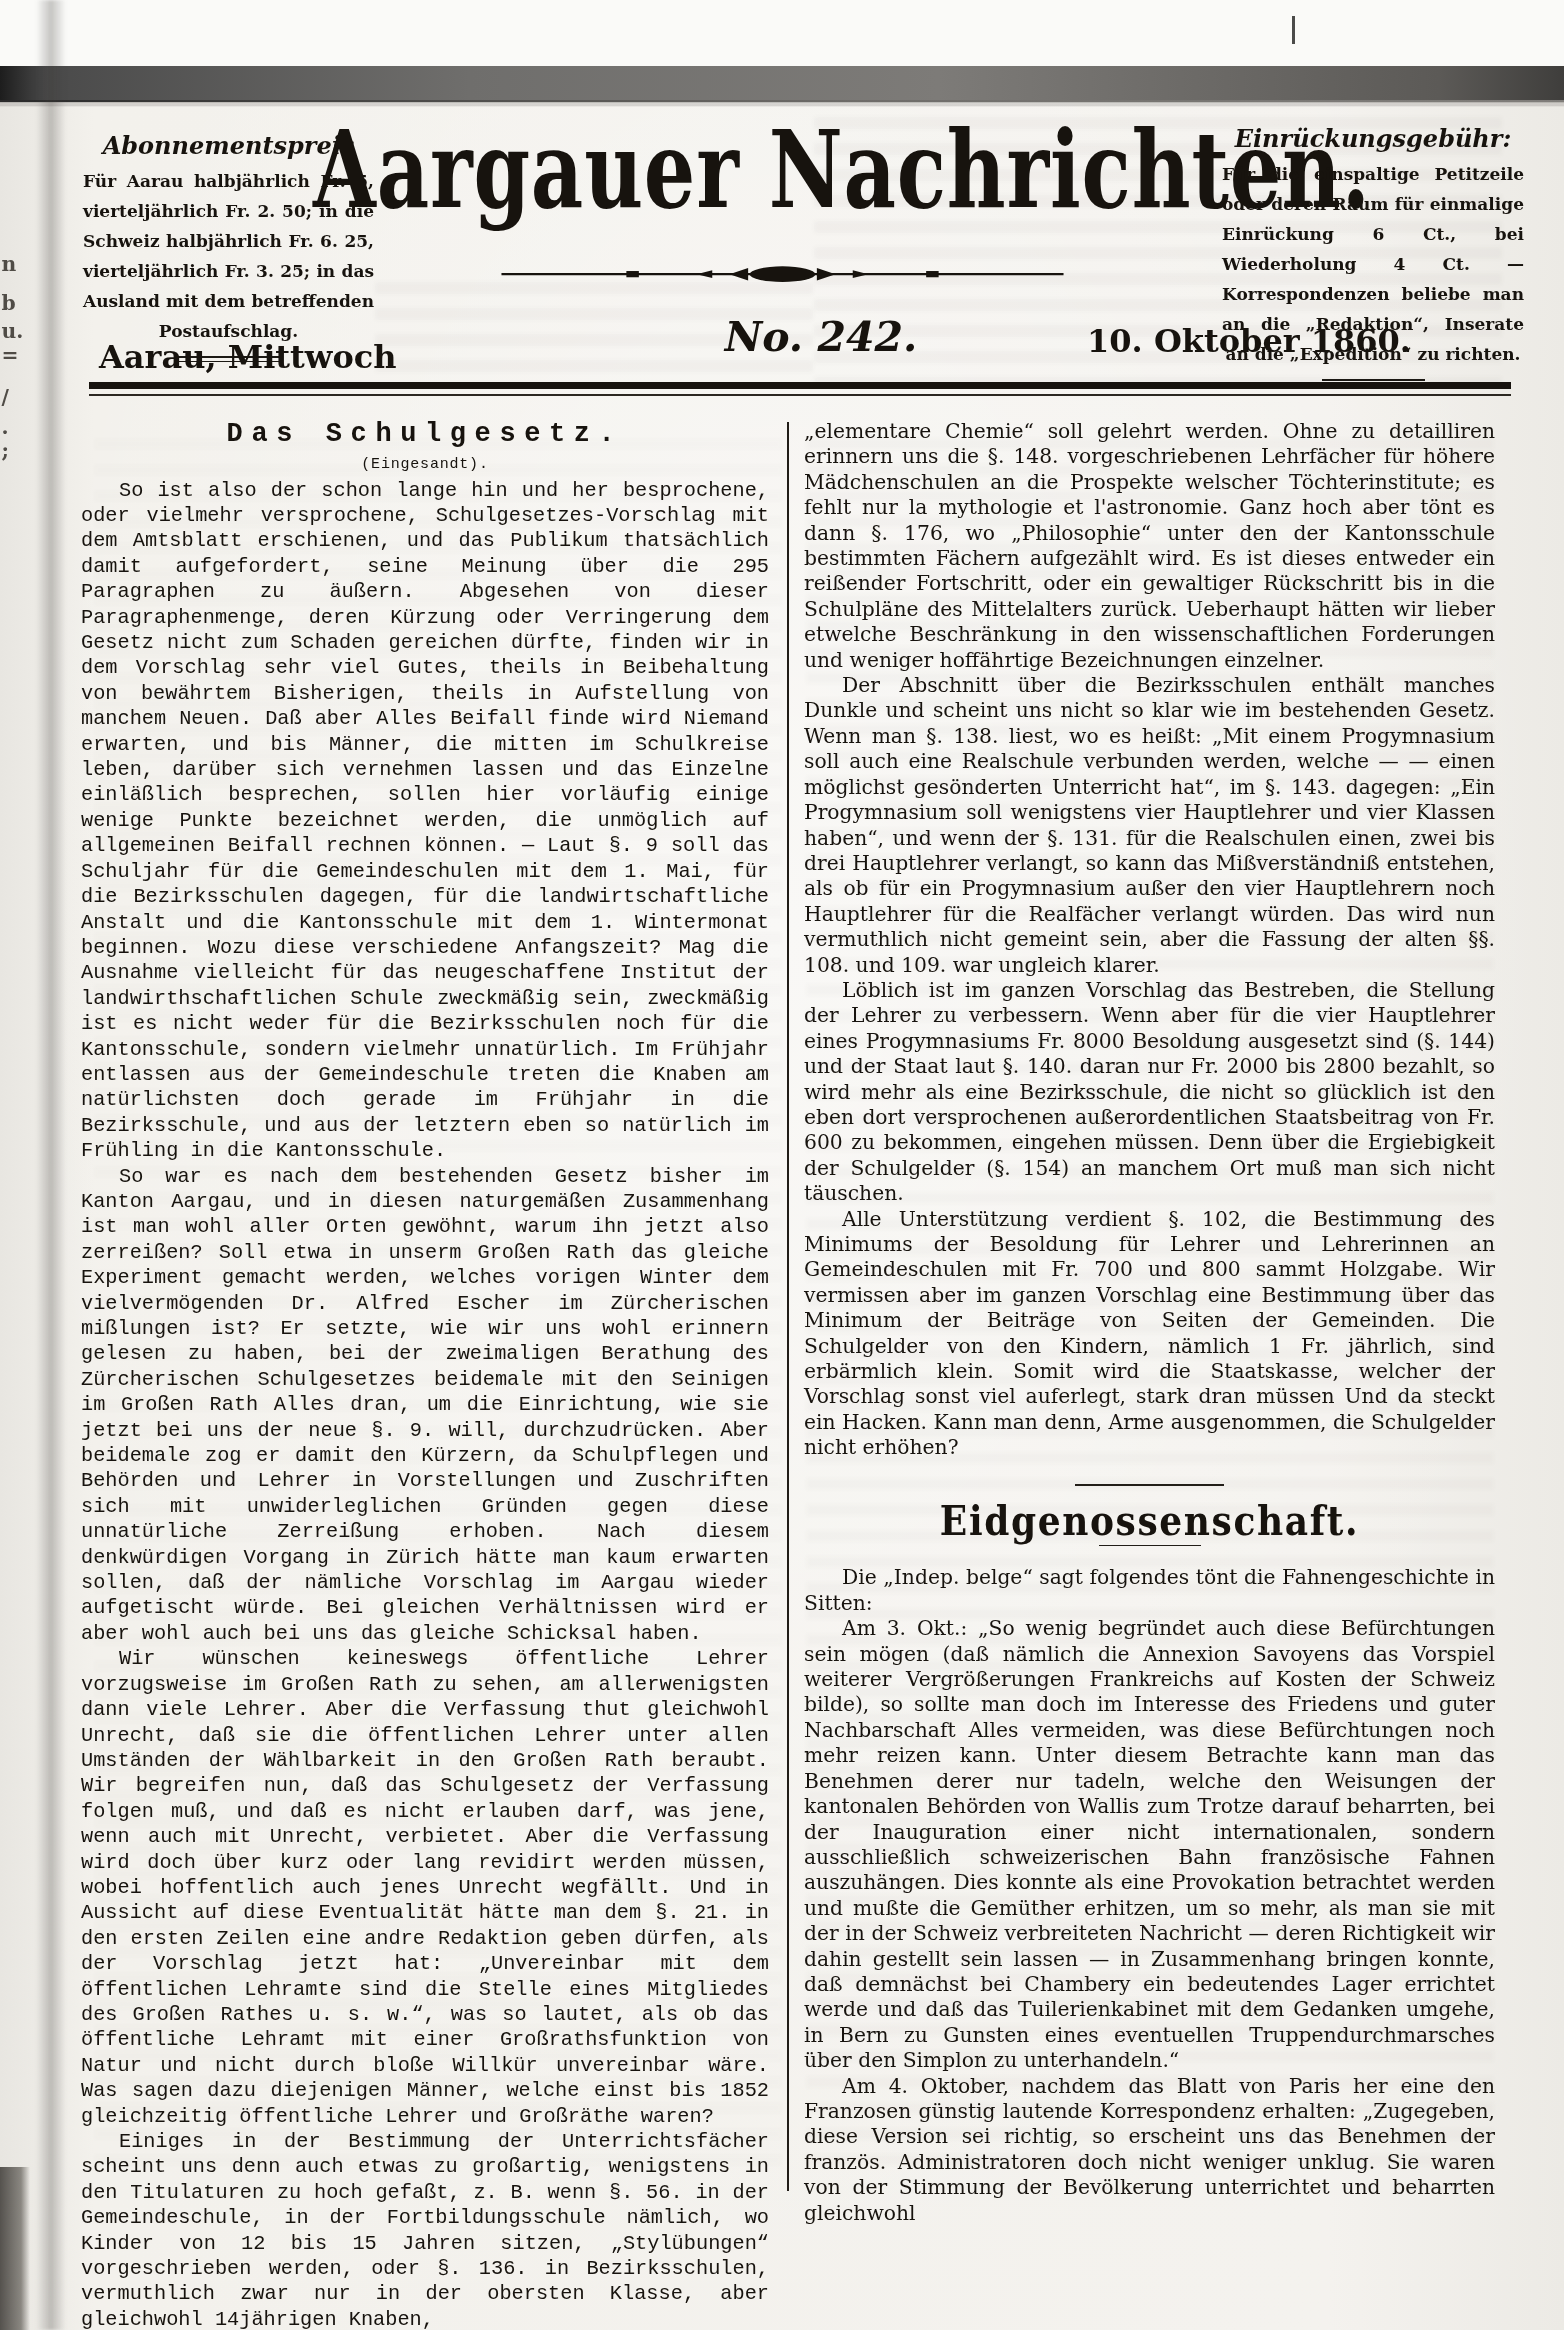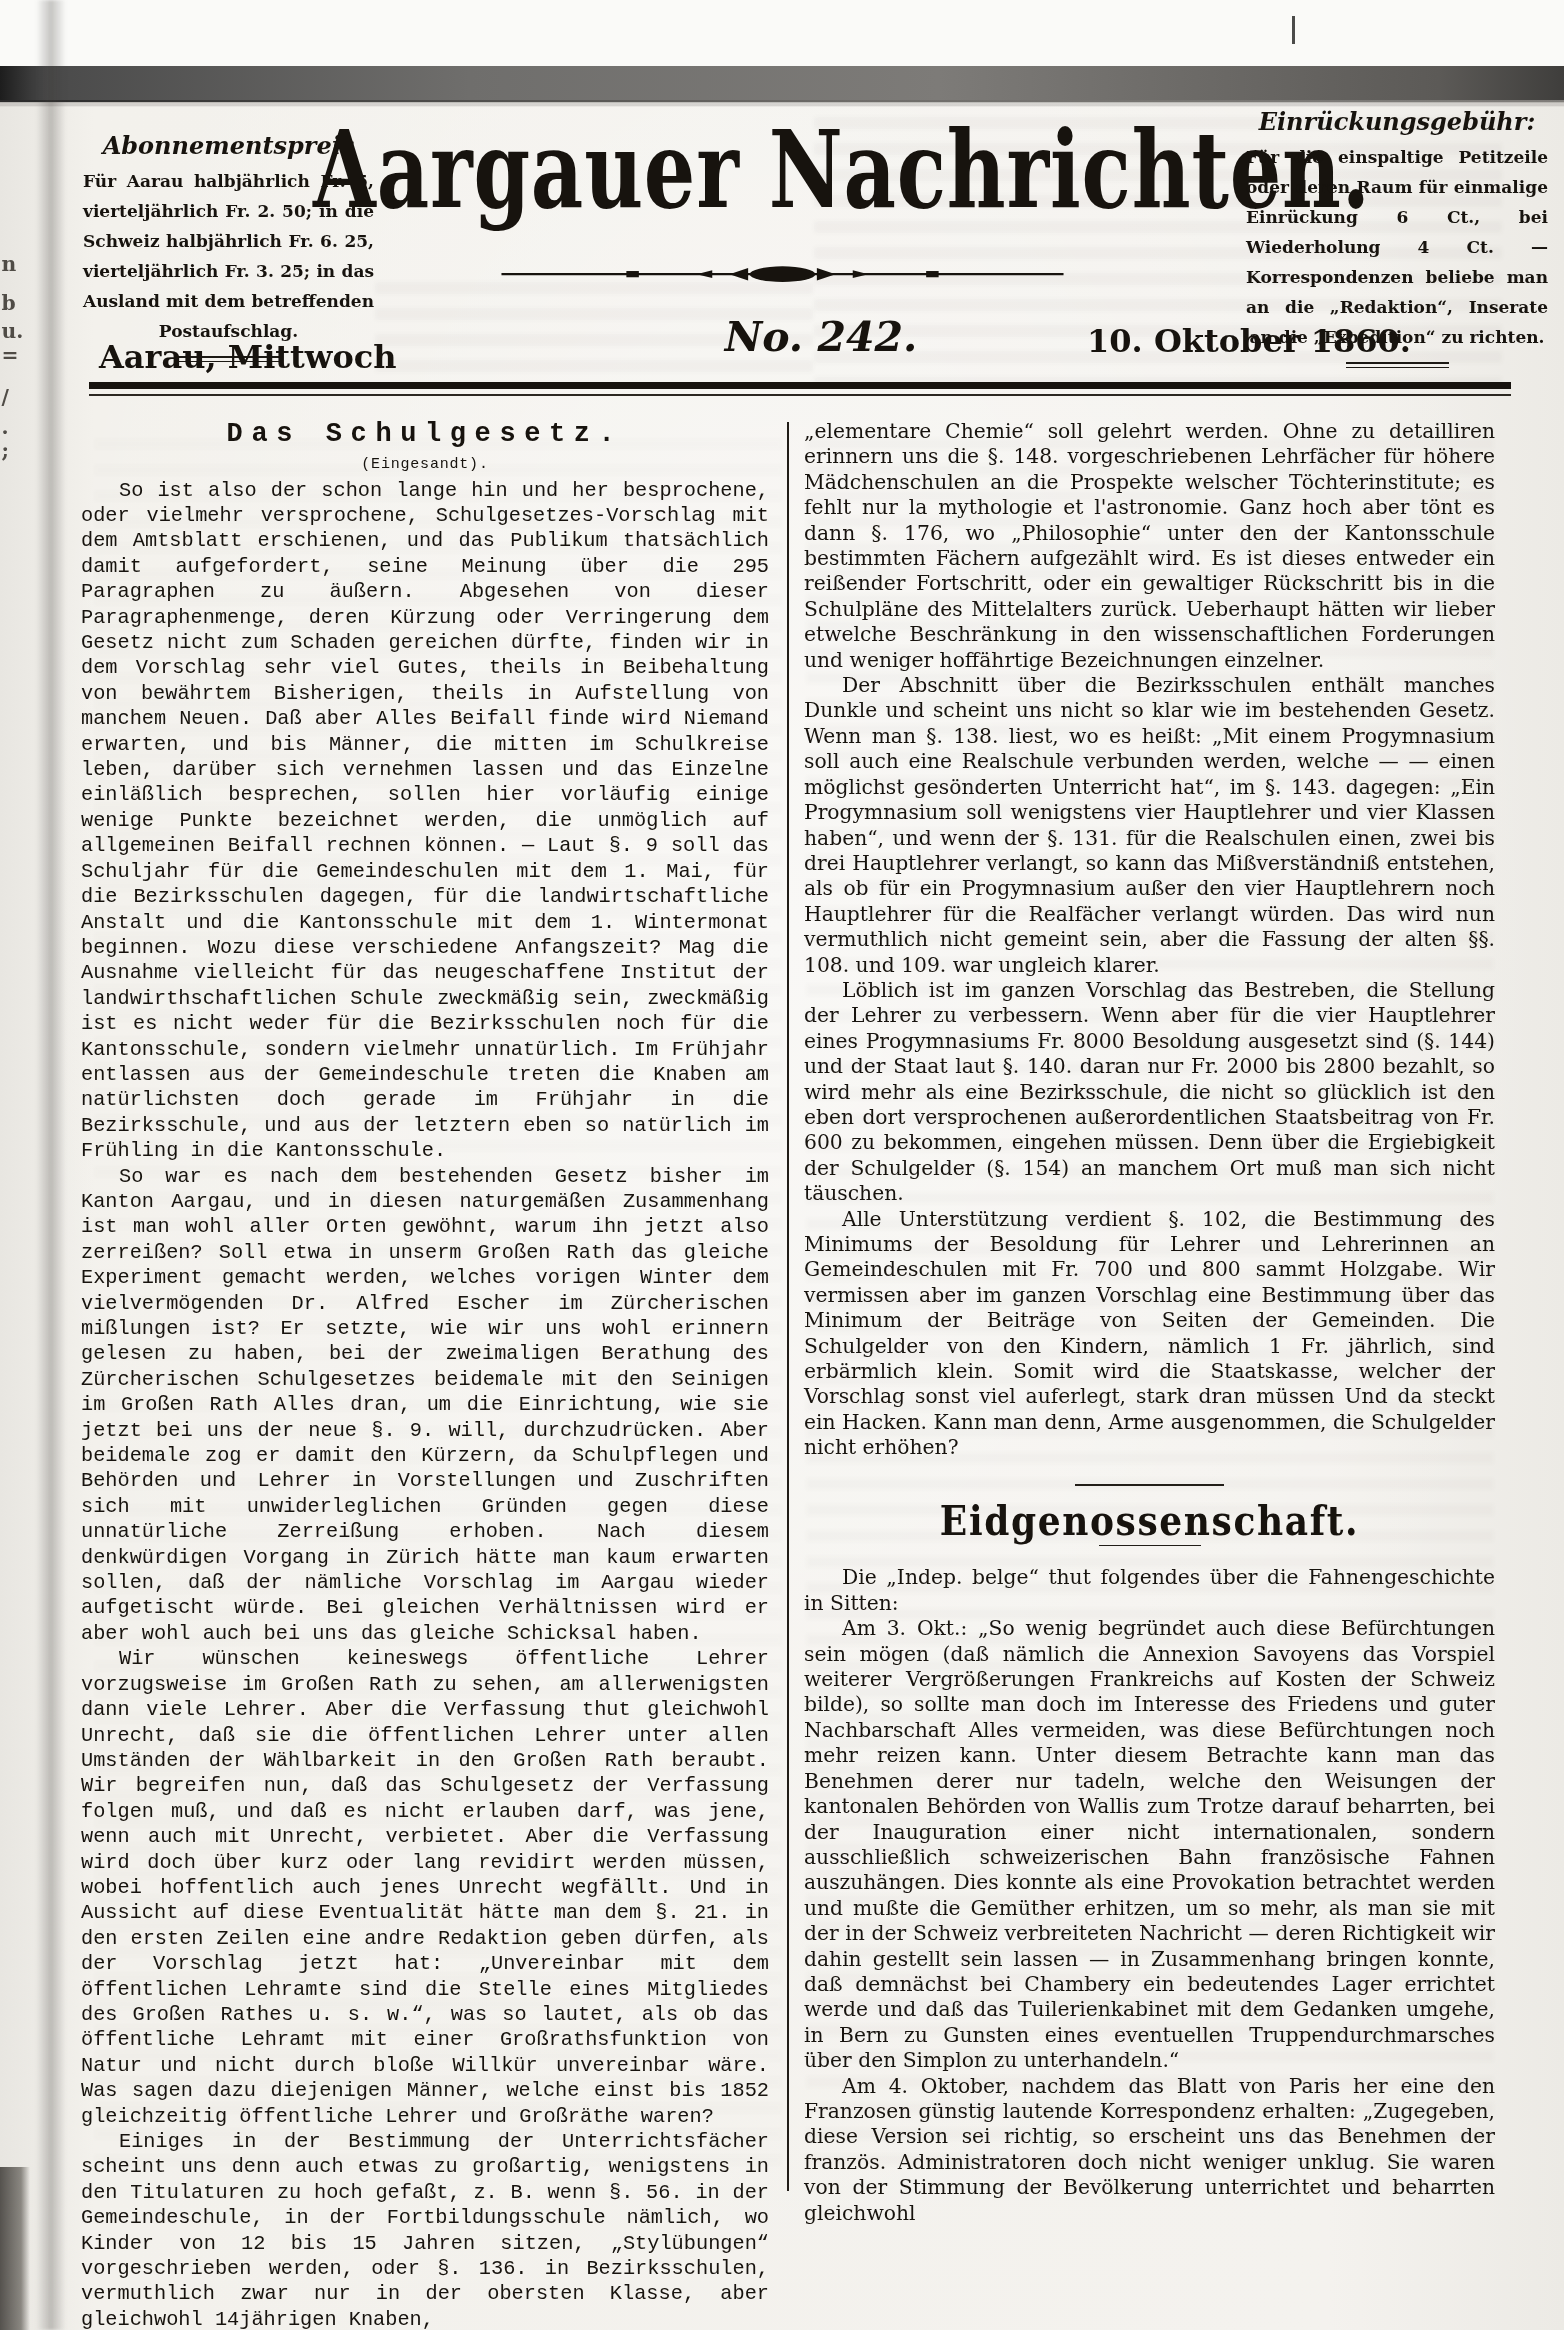--- a/index.html
+++ b/index.html
@@ -21,21 +21,21 @@
   .top-tick{position:absolute;left:1292px;top:15.6px;width:3.1px;height:28px;background:#2b2b2b;opacity:.85;}
   .gutter{position:absolute;left:36px;top:0;width:30px;height:100%;
     background:linear-gradient(90deg,rgba(0,0,0,0),rgba(60,58,54,.28) 50%,rgba(0,0,0,0));filter:blur(1.6px);}
   .corner-bl{position:absolute;left:0;top:2167px;width:30px;height:163px;
     background:linear-gradient(90deg,#55524e,#8a8781 70%,rgba(0,0,0,0));}
   .edge-frag{position:absolute;left:1.6px;font-size:20.3px;font-weight:bold;color:#2a2620;opacity:.8;}
   .ghost{position:absolute;filter:blur(2.3px);opacity:.55;pointer-events:none;
     background:repeating-linear-gradient(180deg, rgba(70,66,60,.07) 0 11.7px, rgba(0,0,0,0) 11.7px 26px);}
   
   .sub-box{position:absolute;left:83px;top:131px;width:291px;text-align:center;}
-  .ins-box{position:absolute;left:1222px;top:107px;width:302px;text-align:center;margin-left:24px;}
+  .ins-box{position:absolute;left:1222px;top:124px;width:302px;text-align:center;}
   .box-title{font-weight:bold;font-size:24px;margin:0 0 6.3px 0;font-style:italic;}
   .box-body{font-weight:bold;font-size:17px;line-height:30px;text-align:justify;text-align-last:center;margin:0;}
   .dbl-rule{width:103px;margin:9.4px auto 0;height:3.1px;border-top:2.3px solid #1c1914;border-bottom:1.6px solid #1c1914;}
   .paper-title{position:absolute;left:313px;top:116px;width:939px;text-align:center;
     font-weight:bold;font-size:81px;letter-spacing:0.8px;line-height:1;
     transform:scaleY(1.32);transform-origin:50% 0;white-space:nowrap;}
   .ornament{position:absolute;left:501px;top:264px;width:563px;height:20.3px;}
   
   .dl-place{position:absolute;left:99px;top:338px;font-size:32px;font-weight:bold;}
   .dl-issue{position:absolute;left:688px;top:313px;width:266px;text-align:center;
@@ -125,19 +125,19 @@
   </div>
 
   <div class="col col-right">
     <p class="noindent">„elementare Chemie“ soll gelehrt werden. Ohne zu detailliren erinnern uns die §. 148. vorgeschriebenen Lehrfächer für höhere Mädchenschulen an die Prospekte welscher Töchterinstitute; es fehlt nur la mythologie et l'astronomie. Ganz hoch aber tönt es dann §. 176, wo „Philosophie“ unter den der Kantonsschule bestimmten Fächern aufgezählt wird. Es ist dieses entweder ein reißender Fortschritt, oder ein gewaltiger Rückschritt bis in die Schulpläne des Mittelalters zurück. Ueberhaupt hätten wir lieber etwelche Beschränkung in den wissenschaftlichen Forderungen und weniger hoffährtige Bezeichnungen einzelner.</p>
     <p>Der Abschnitt über die Bezirksschulen enthält manches Dunkle und scheint uns nicht so klar wie im bestehenden Gesetz. Wenn man §. 138. liest, wo es heißt: „Mit einem Progymnasium soll auch eine Realschule verbunden werden, welche — — einen möglichst gesönderten Unterricht hat“, im §. 143. dagegen: „Ein Progymnasium soll wenigstens vier Hauptlehrer und vier Klassen haben“, und wenn der §. 131. für die Realschulen einen, zwei bis drei Hauptlehrer verlangt, so kann das Mißverständniß entstehen, als ob für ein Progymnasium außer den vier Hauptlehrern noch Hauptlehrer für die Realfächer verlangt würden. Das wird nun vermuthlich nicht gemeint sein, aber die Fassung der alten §§. 108. und 109. war ungleich klarer.</p>
     <p>Löblich ist im ganzen Vorschlag das Bestreben, die Stellung der Lehrer zu verbessern. Wenn aber für die vier Hauptlehrer eines Progymnasiums Fr. 8000 Besoldung ausgesetzt sind (§. 144) und der Staat laut §. 140. daran nur Fr. 2000 bis 2800 bezahlt, so wird mehr als eine Bezirksschule, die nicht so glücklich ist den eben dort versprochenen außerordentlichen Staatsbeitrag von Fr. 600 zu bekommen, eingehen müssen. Denn über die Ergiebigkeit der Schulgelder (§. 154) an manchem Ort muß man sich nicht täuschen.</p>
     <p>Alle Unterstützung verdient §. 102, die Bestimmung des Minimums der Besoldung für Lehrer und Lehrerinnen an Gemeindeschulen mit Fr. 700 und 800 sammt Holzgabe. Wir vermissen aber im ganzen Vorschlag eine Bestimmung über das Minimum der Beiträge von Seiten der Gemeinden. Die Schulgelder von den Kindern, nämlich 1 Fr. jährlich, sind erbärmlich klein. Somit wird die Staatskasse, welcher der Vorschlag sonst viel auferlegt, stark dran müssen Und da steckt ein Hacken. Kann man denn, Arme ausgenommen, die Schulgelder nicht erhöhen?</p>
     <div class="rule-s"></div>
     <h2 class="sect-title">Eidgenossenschaft.</h2>
     <div class="rule-xs"></div>
-    <p>Die „Indep. belge“ thut folgendes über die Fahnengeschichte in Sitten:</p>
+    <p>Die „Indep. belge“ sagt folgendes tönt die Fahnengeschichte in Sitten:</p>
     <p>Am 3. Okt.: „So wenig begründet auch diese Befürchtungen sein mögen (daß nämlich die Annexion Savoyens das Vorspiel weiterer Vergrößerungen Frankreichs auf Kosten der Schweiz bilde), so sollte man doch im Interesse des Friedens und guter Nachbarschaft Alles vermeiden, was diese Befürchtungen noch mehr reizen kann. Unter diesem Betrachte kann man das Benehmen derer nur tadeln, welche den Weisungen der kantonalen Behörden von Wallis zum Trotze darauf beharrten, bei der Inauguration einer nicht internationalen, sondern ausschließlich schweizerischen Bahn französische Fahnen auszuhängen. Dies konnte als eine Provokation betrachtet werden und mußte die Gemüther erhitzen, um so mehr, als man sie mit der in der Schweiz verbreiteten Nachricht — deren Richtigkeit wir dahin gestellt sein lassen — in Zusammenhang bringen konnte, daß demnächst bei Chambery ein bedeutendes Lager errichtet werde und daß das Tuilerienkabinet mit dem Gedanken umgehe, in Bern zu Gunsten eines eventuellen Truppendurchmarsches über den Simplon zu unterhandeln.“</p>
     <p>Am 4. Oktober, nachdem das Blatt von Paris her eine den Franzosen günstig lautende Korrespondenz erhalten: „Zugegeben, diese Version sei richtig, so erscheint uns das Benehmen der französ. Administratoren doch nicht weniger unklug. Sie waren von der Stimmung der Bevölkerung unterrichtet und beharrten gleichwohl</p>
   </div>
 
 </div>
 
 
 </body></html>

